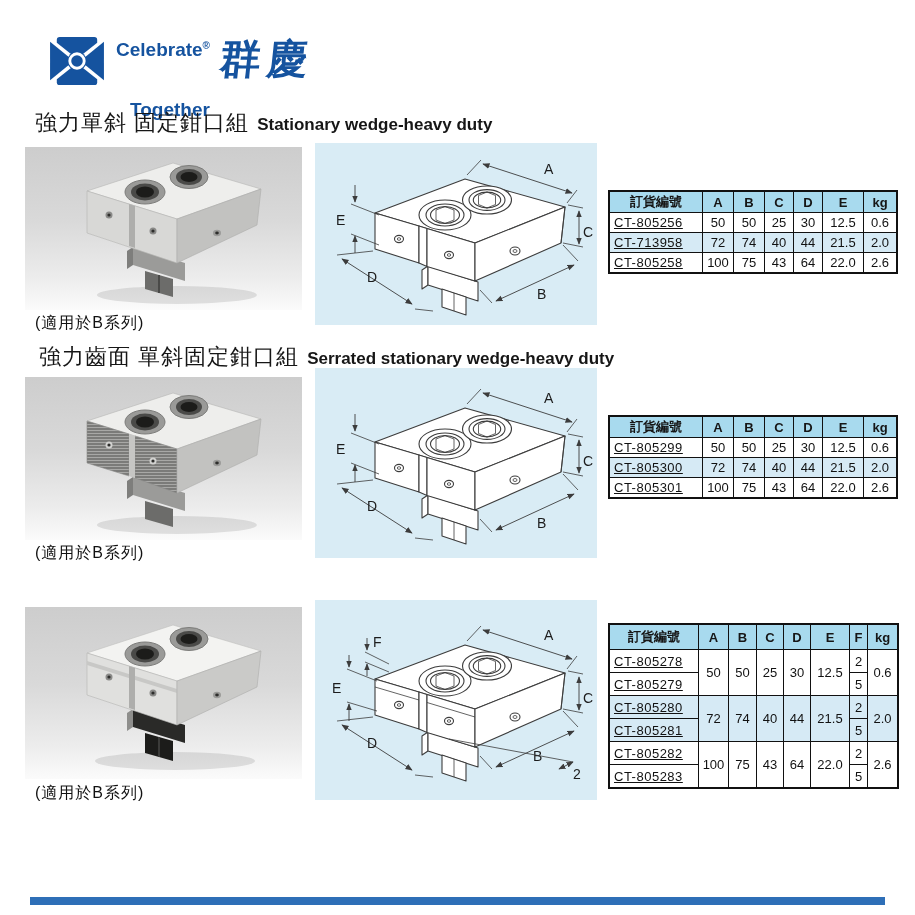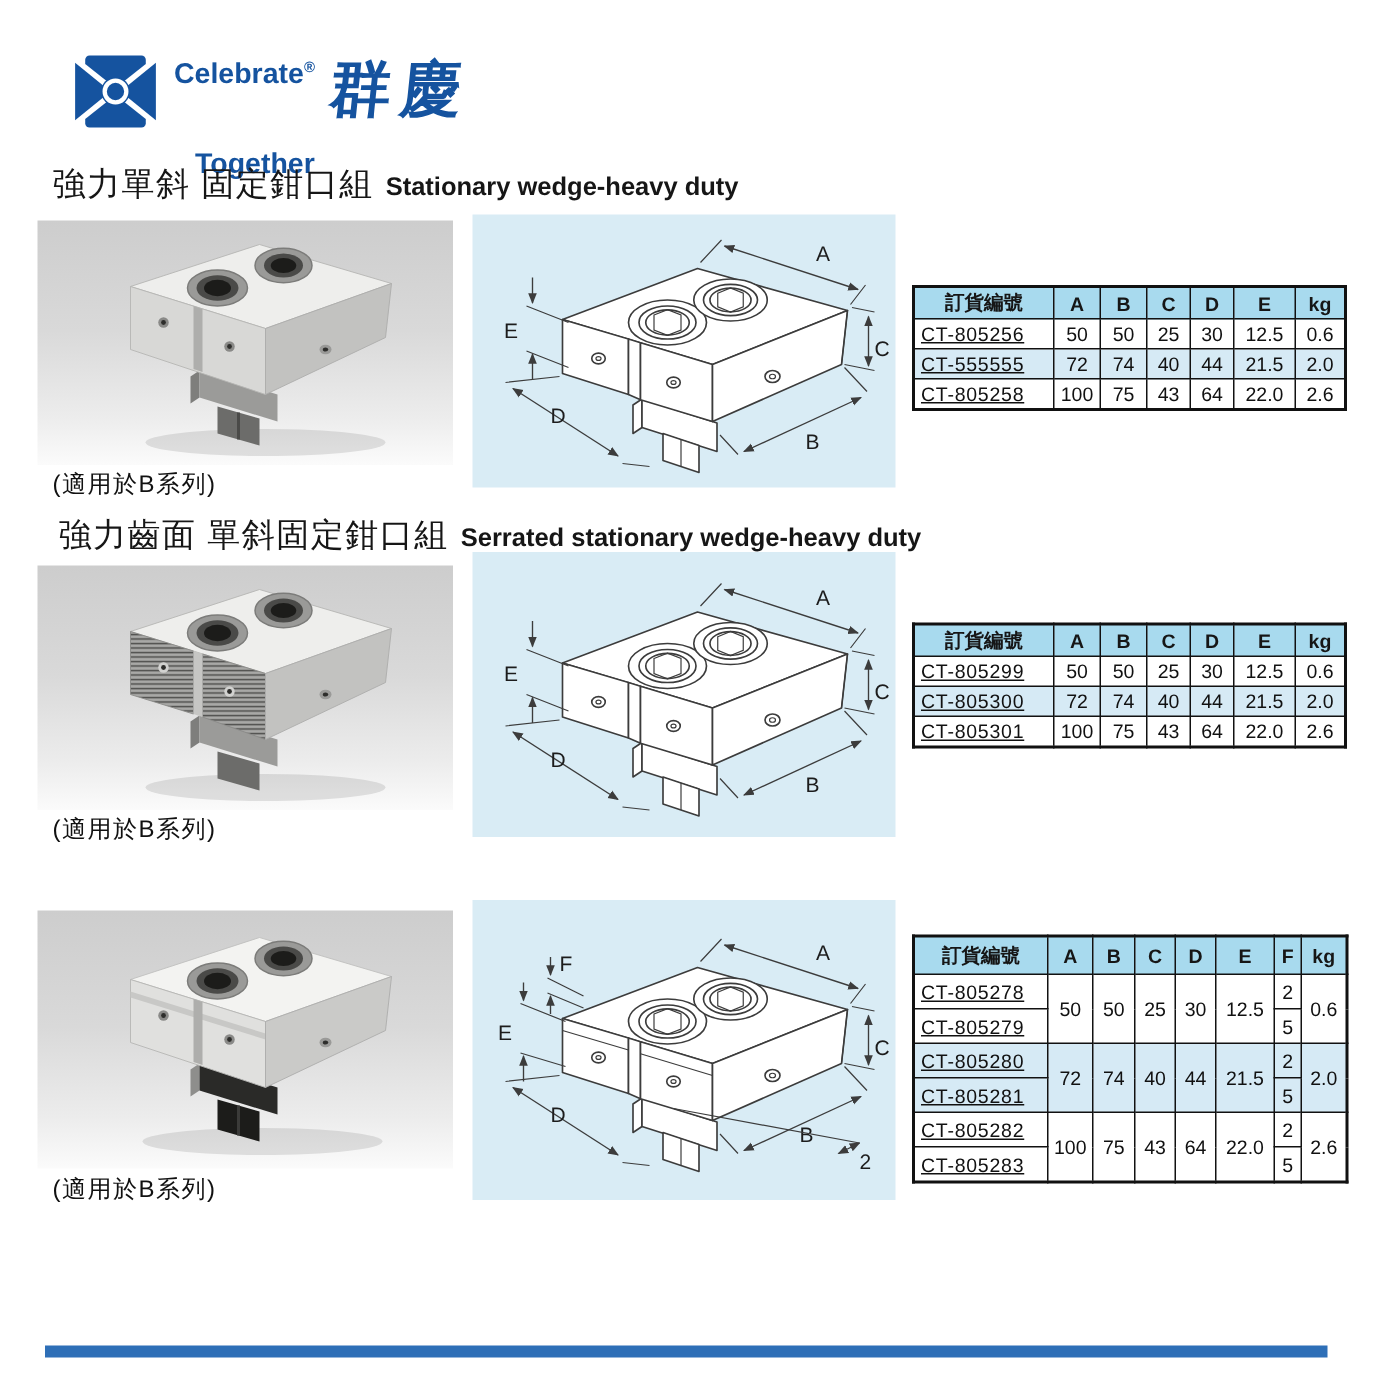--- a/index.html
+++ b/index.html
@@ -172,21 +172,21 @@
         <tr>
           <td>CT-805256</td>
           <td>50</td>
           <td>50</td>
           <td>25</td>
           <td>30</td>
           <td>12.5</td>
           <td>0.6</td>
         </tr>
         <tr class="shade">
-          <td>CT-555555</td>
+          <td>CT-713958</td>
           <td>72</td>
           <td>74</td>
           <td>40</td>
           <td>44</td>
           <td>21.5</td>
           <td>2.0</td>
         </tr>
         <tr>
           <td>CT-805258</td>
           <td>100</td>

